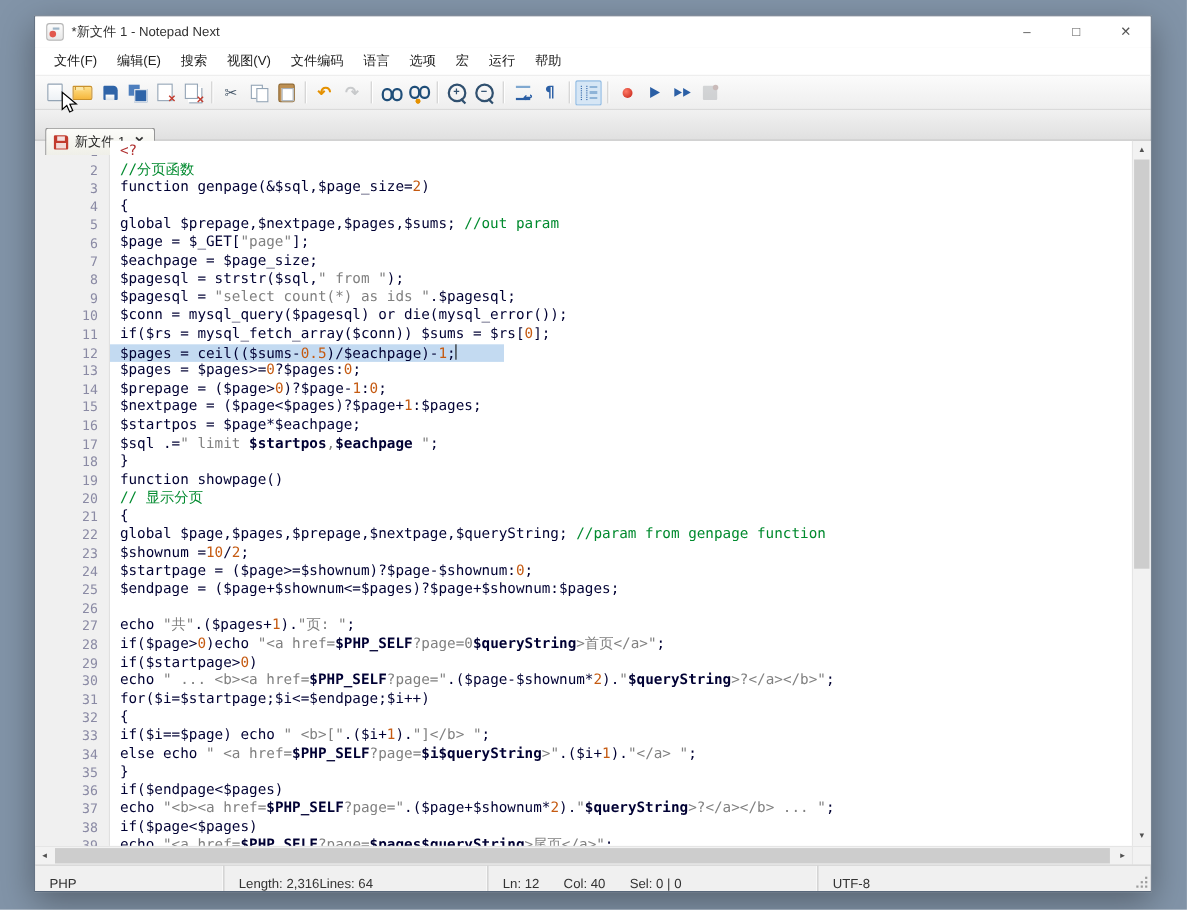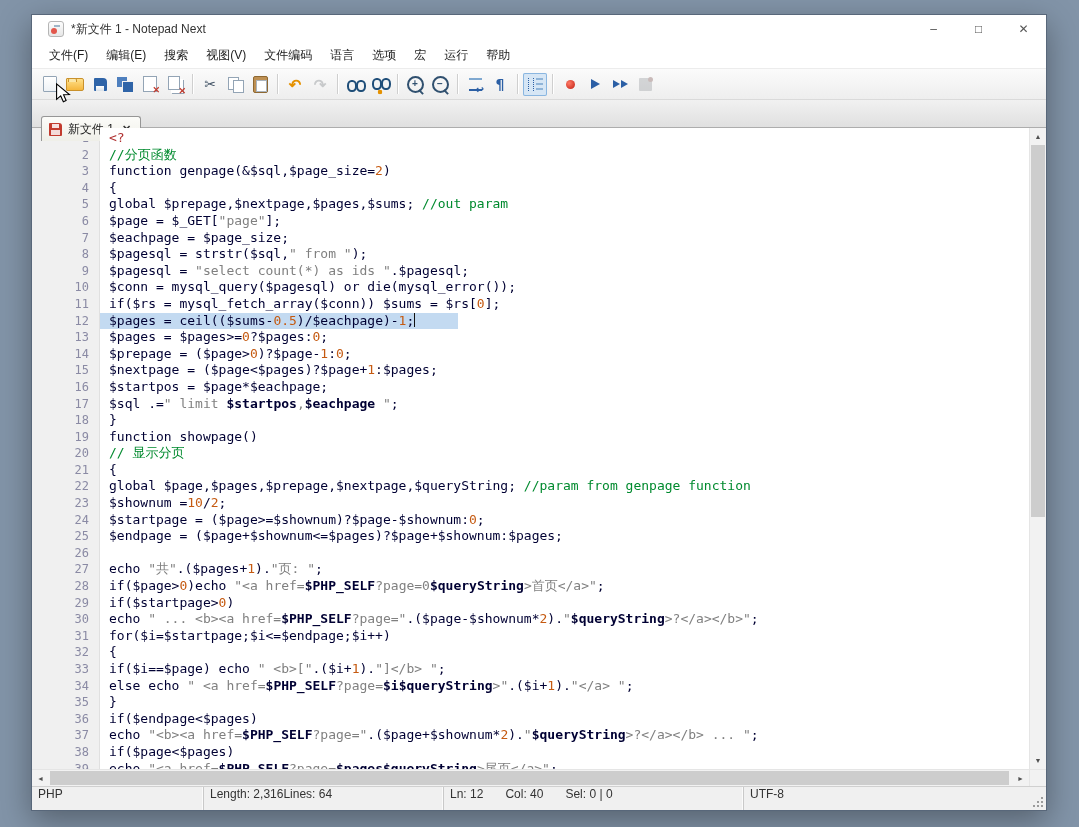--- a/index.html
+++ b/index.html
@@ -3,21 +3,21 @@
 <meta charset="utf-8">
 <style>
   *{box-sizing:border-box;margin:0;padding:0}
   html,body{width:1079px;height:827px}
   body{background:#8294A8;font-family:"Liberation Sans",sans-serif;position:relative;overflow:hidden}
 
   .window{position:absolute;left:31px;top:14px;width:1016px;height:797px;background:#F0F0F0;
           border:1px solid #58677A;box-shadow:0 10px 30px rgba(0,0,0,.35);display:flex;flex-direction:column}
 
   
-  .titlebar{height:28px;background:#fff;display:flex;align-items:center;padding-left:16px;flex:0 0 auto}
+  .titlebar{height:28px;background:#fff;display:flex;align-items:center;padding-left:10px;flex:0 0 auto}
   .app-icon{width:16px;height:16px;margin-right:7px;position:relative;background:linear-gradient(#FDFDFD,#E7E7E7);
             border:1px solid #B5B5B5;border-radius:3px;flex:0 0 auto}
   .app-icon::after{content:"";position:absolute;left:2px;bottom:2px;width:6px;height:6px;border-radius:50%;background:#E2574C}
   .app-icon::before{content:"";position:absolute;right:3px;top:3px;width:6px;height:2px;background:#9FB6C8}
   .title{font-size:12px;color:#333}
   .win-controls{margin-left:auto;display:flex;height:100%}
   .win-btn{width:45px;height:100%;display:flex;align-items:center;justify-content:center;font-size:12px;color:#555}
 
   
   .menubar{height:26px;background:#fff;display:flex;align-items:center;padding-left:8px;border-bottom:1px solid #ECECEC;flex:0 0 auto}
@@ -102,21 +102,21 @@
   .vs-up{top:0}.vs-down{bottom:0}
   .vs-thumb{position:absolute;left:1px;width:14px;top:17px;height:58%;background:#CDCDCD}
   .hscroll{height:17px;flex:0 0 auto;background:#F2F2F2;border-top:1px solid #E5E5E5;position:relative}
   .hs-arrow{position:absolute;top:0;width:17px;height:16px;display:flex;align-items:center;justify-content:center;font-size:7px;color:#505050}
   .hs-left{left:0}.hs-right{right:17px}
   .hs-thumb{position:absolute;left:18px;right:37px;top:1px;height:14px;background:#CDCDCD}
   .hs-corner{position:absolute;right:0;top:0;width:17px;height:16px;background:#F2F2F2;border-left:1px solid #E5E5E5}
 
   
   .statusbar{height:24px;flex:0 0 auto;background:#F0F0F0;border-top:1px solid #D0D0D0;display:flex;align-items:stretch;font-size:12px;color:#333;position:relative}
-  .sb-seg{display:flex;align-items:flex-start;padding-left:6px;border-right:1px solid #C9C9C9;box-shadow:inset -1px 0 0 #FBFBFB;white-space:nowrap}
+  .sb-seg{display:flex;align-items:flex-end;padding-left:13px;border-right:1px solid #C9C9C9;box-shadow:inset -1px 0 0 #FBFBFB;white-space:nowrap}
   .sb-lang{width:172px}
   .sb-doc{width:240px;}
   .sb-pos{width:300px;gap:22px}
   .sb-eol{width:165px}
   .sb-enc{flex:1;border-right:none;box-shadow:none}
   .grip{position:absolute;right:3px;bottom:3px;width:12px;height:12px}
   .grip::before{content:"";position:absolute;right:0;bottom:0;width:2px;height:2px;background:#9B9B9B;
       box-shadow:-4px 0 0 #9B9B9B,-8px 0 0 #9B9B9B,0 -4px 0 #9B9B9B,-4px -4px 0 #9B9B9B,0 -8px 0 #9B9B9B}
 
   .cursor{position:absolute;left:52px;top:82px;z-index:50;pointer-events:none}

